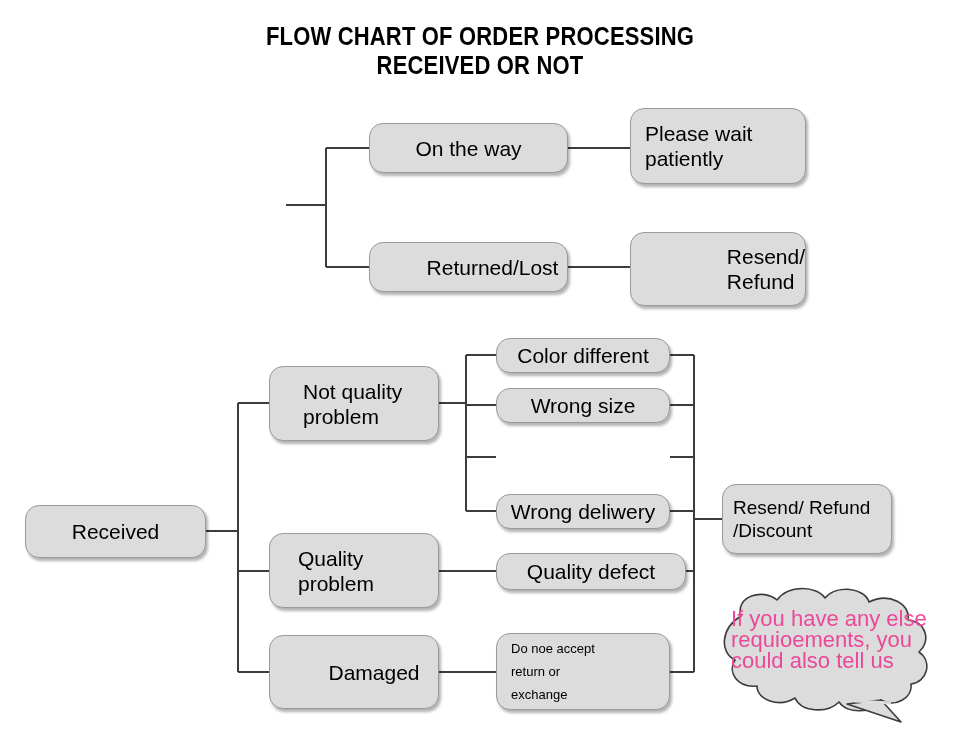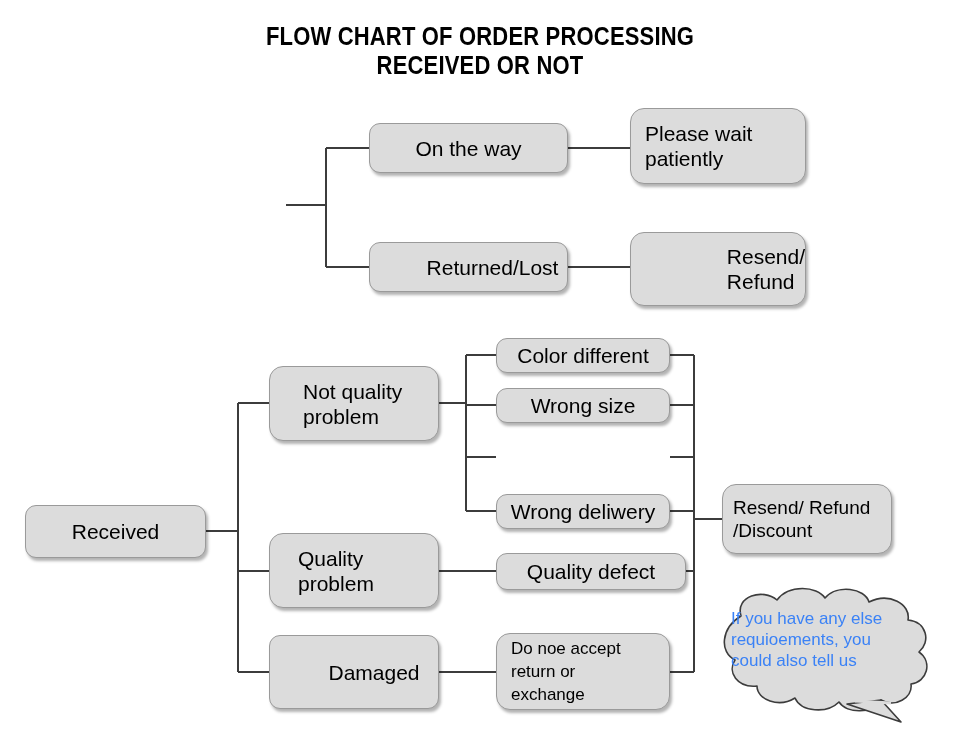--- a/index.html
+++ b/index.html
@@ -54,41 +54,41 @@
     border: 1px solid #9a9a9a;
     border-radius: 14px;
     box-shadow: 2px 3px 3px rgba(0,0,0,0.30);
     display: flex;
     align-items: center;
     font-size: 21px;
     line-height: 25px;
     color: #000;
     white-space: pre-line;
   }
-  .node.center { justify-content: center; text-align: left; border-radius: 11px; }
+  .node.center { justify-content: center; text-align: left; }
   .node.left   { justify-content: flex-start; text-align: left; }
   .node .label { display: block; }
 
   
   .bubble-wrap {
     position: absolute;
     left: 705px;
     top: 586px;
     width: 245px;
     height: 140px;
   }
   .bubble-wrap svg { display: block; }
   .bubble-text {
     position: absolute;
     left: 26px;
     top: 22px;
     width: 200px;
-    font-size: 17px;
+    font-size: 22px;
     line-height: 21px;
-    color: #3b82f6;
+    color: #ec4899;
     white-space: pre-line;
   }
 </style>
 </head>
 <body>
 
 <div id="chart-root">
 
   <div class="title">FLOW CHART OF ORDER PROCESSING
 RECEIVED OR NOT</div>
@@ -180,21 +180,21 @@
 
 
   <div class="node center" style="left:496px; top:494px; width:174px; height:35px;">
     <span class="label">Wrong deliwery</span>
   </div>
 
   <div class="node center" style="left:496px; top:553px; width:190px; height:37px;">
     <span class="label">Quality defect</span>
   </div>
 
-  <div class="node left" style="left:496px; top:633px; width:174px; height:77px; padding-left:14px; font-size:17px; line-height:23px;">
+  <div class="node left" style="left:496px; top:633px; width:174px; height:77px; padding-left:14px; font-size:13px; line-height:23px;">
     <span class="label">Do noe accept
 return or
 exchange</span>
   </div>
 
   <div class="node left" style="left:722px; top:484px; width:170px; height:70px; padding-left:10px; font-size:19px; line-height:23px;">
     <span class="label">Resend/ Refund
 /Discount</span>
   </div>
 

